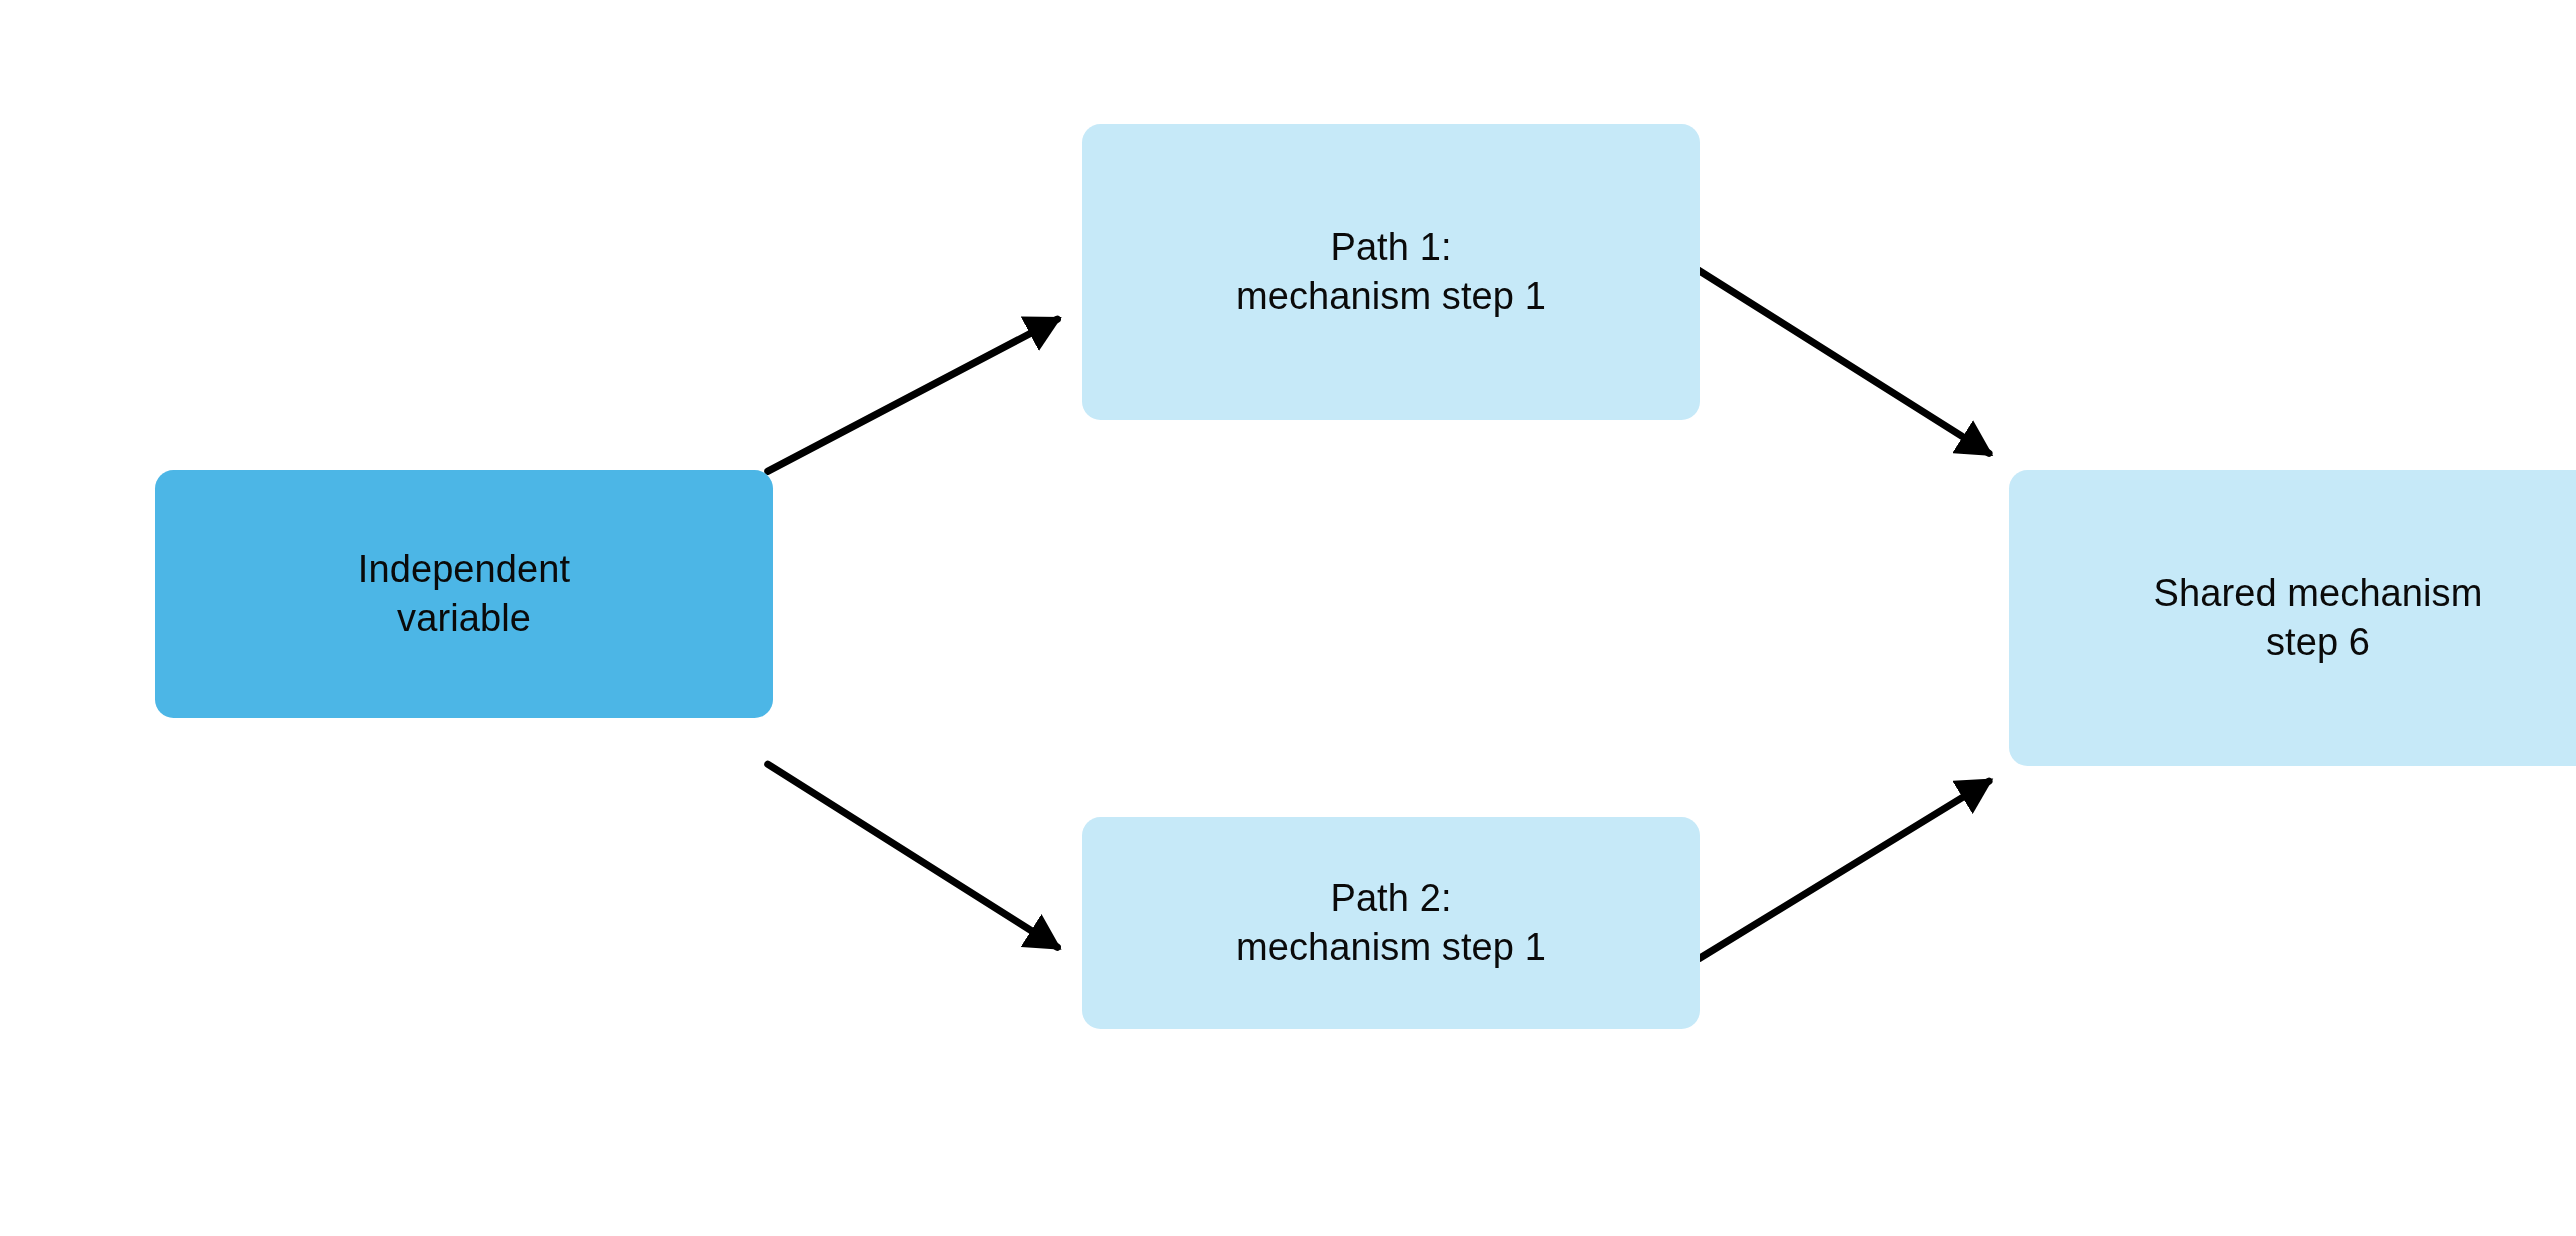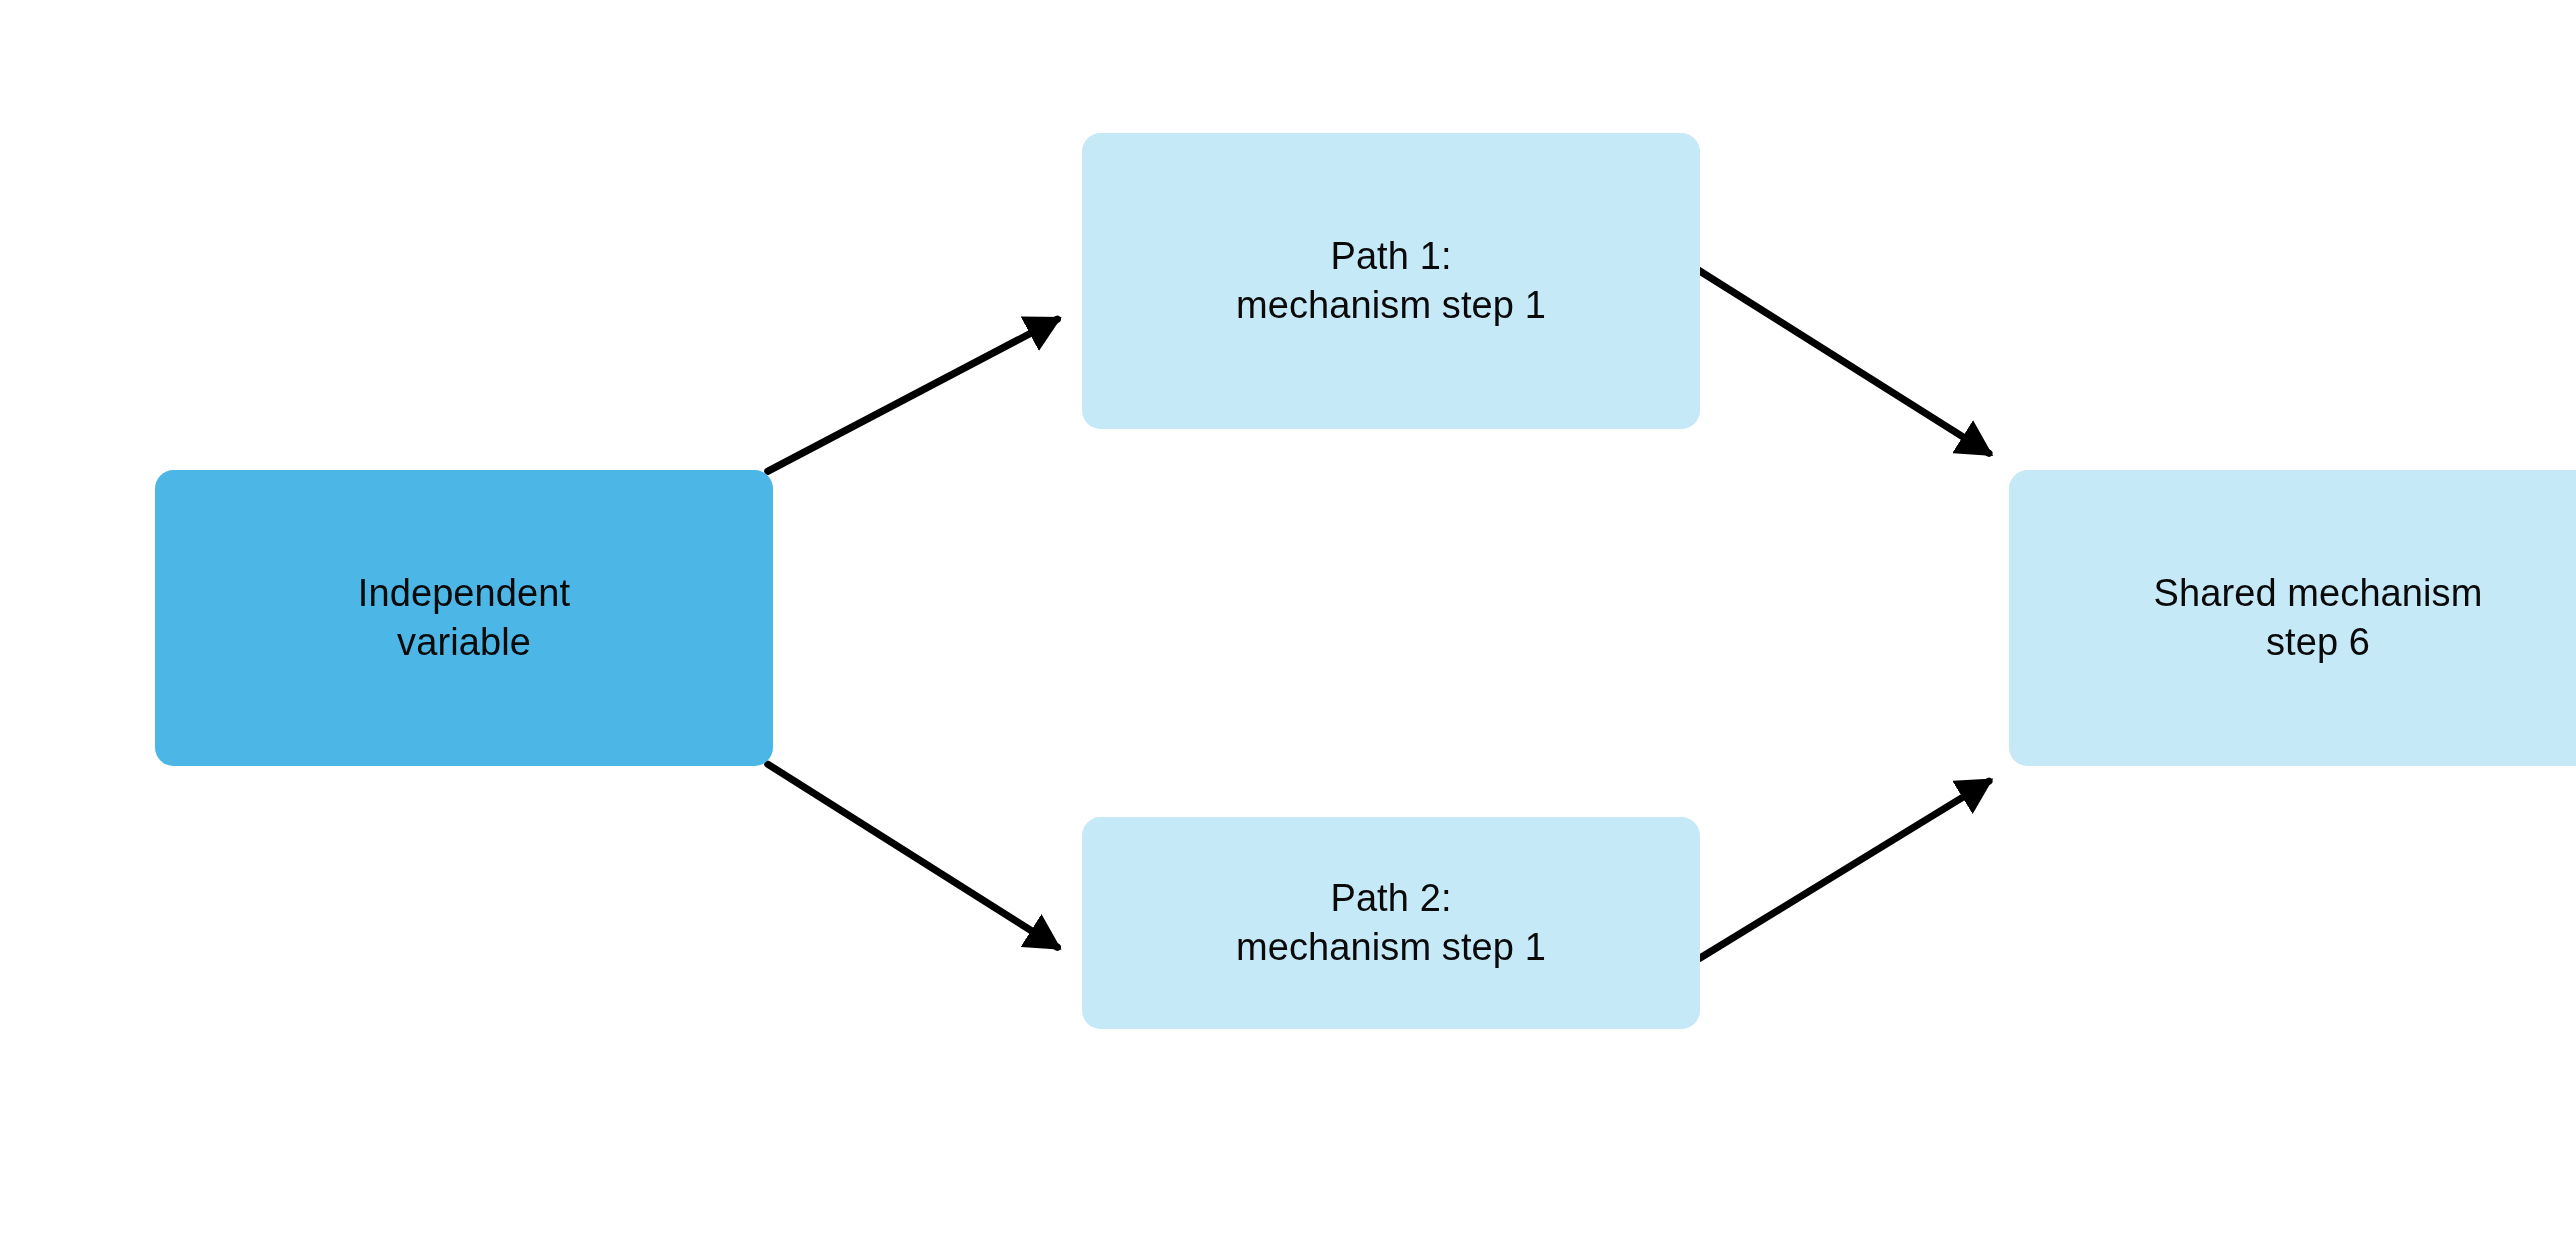--- a/index.html
+++ b/index.html
@@ -39,21 +39,21 @@
     line-height: 1.30;
     font-weight: 400;
     letter-spacing: 0.1px;
     padding: 5.2px 15.5px;
     white-space: pre-line;
   }
   .node-primary   { background: #4cb6e6; }
   .node-secondary { background: #c6e9f8; }
 
   #n_iv  { left: 155px;  top: 470px;  width: 618px; height: 296px; }
-  #n_p1  { left: 1082px; top: 124px;  width: 618px; height: 296px; margin-top: 9px; }
+  #n_p1  { left: 1082px; top: 124px;  width: 618px; height: 296px; }
   #n_p2  { left: 1082px; top: 817px; width: 618px; height: 296px; }
   #n_sm  { left: 2009px; top: 470px;  width: 618px; height: 296px; }
 
   .node-label { display: block; }
 </style>
 </head>
 <body style="background: rgb(255, 255, 255);">
 
 <div id="canvas" style="background: rgb(255, 255, 255);">
 
@@ -68,21 +68,21 @@
 
     <line class="edge" x1="1490" y1="1484" x2="2052" y2="1839" stroke="#000000" stroke-width="14" stroke-linecap="round" marker-end="url(#arrowhead)"></line>
 
     <line class="edge" x1="3296" y1="524" x2="3861" y2="880" stroke="#000000" stroke-width="14" stroke-linecap="round" marker-end="url(#arrowhead)"></line>
 
     <line class="edge" x1="3299" y1="1861" x2="3861" y2="1517" stroke="#000000" stroke-width="14" stroke-linecap="round" marker-end="url(#arrowhead)"></line>
 
     <line class="edge" x1="5093" y1="1199" x2="5630" y2="1199" stroke="#000000" stroke-width="14" stroke-linecap="round" marker-end="url(#arrowhead)"></line>
   </svg>
 
-  <div class="node node-primary" id="n_iv" style="left: 155px; top: 470px; width: 618px; height: 296px; background: rgb(76, 182, 230); color: rgb(10, 10, 10);">
+  <div class="node node-primary" id="n_iv" style="left: 155px; top: 470px; width: 618px; height: 248px; background: rgb(76, 182, 230); color: rgb(10, 10, 10);">
     <span class="node-label">Independent
 variable</span>
   </div>
 
   <div class="node node-secondary" id="n_p1" style="left: 1082px; top: 124px; width: 618px; height: 296px; background: rgb(198, 233, 248); color: rgb(10, 10, 10);">
     <span class="node-label">Path 1:
 mechanism step 1</span>
   </div>
 
   <div class="node node-secondary" id="n_p2" style="left: 1082px; top: 817px; width: 618px; height: 212px; background: rgb(198, 233, 248); color: rgb(10, 10, 10);">

